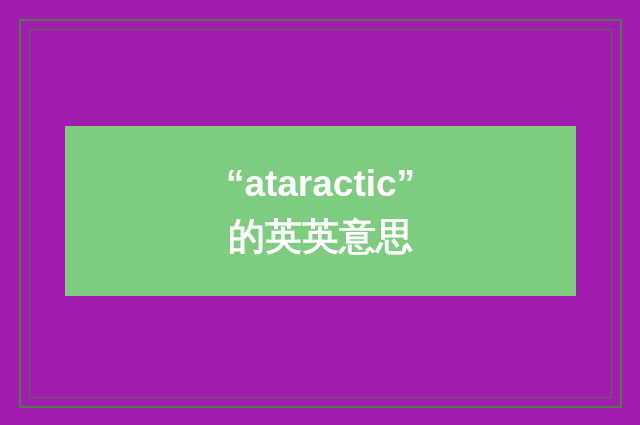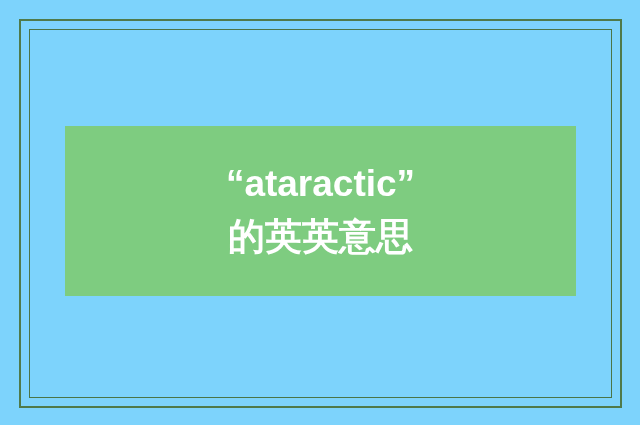--- a/index.html
+++ b/index.html
@@ -13,21 +13,21 @@
     overflow: hidden;
     background: #9BF795;
     font-family: "Liberation Sans", "DejaVu Sans", sans-serif;
   }
 
   
   .page {
     position: relative;
     width: 640px;
     height: 425px;
-    background: #7dd3fc;
+    background: #a21caf;
     box-sizing: border-box;
     text-decoration: underline;
   }
 
   .frame-outer {
     position: absolute;
     left: 19px;
     top: 19px;
     right: 18px;
     bottom: 17px;

